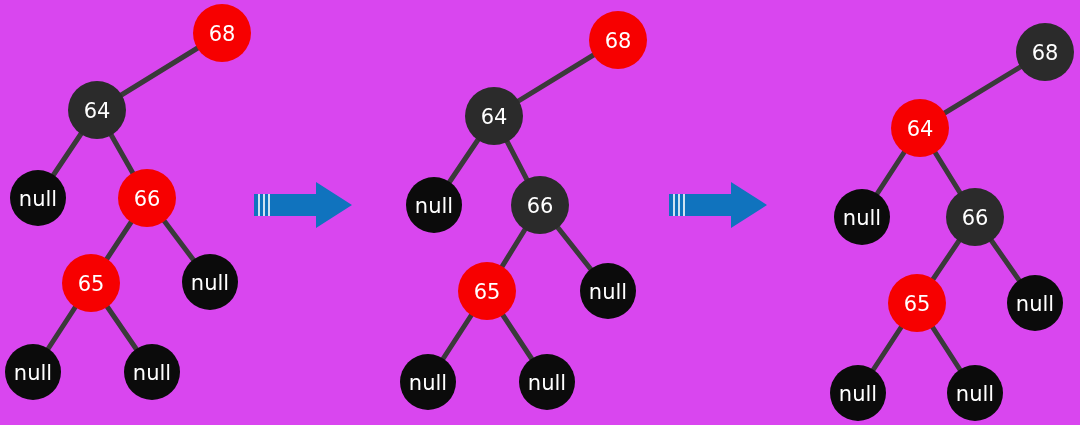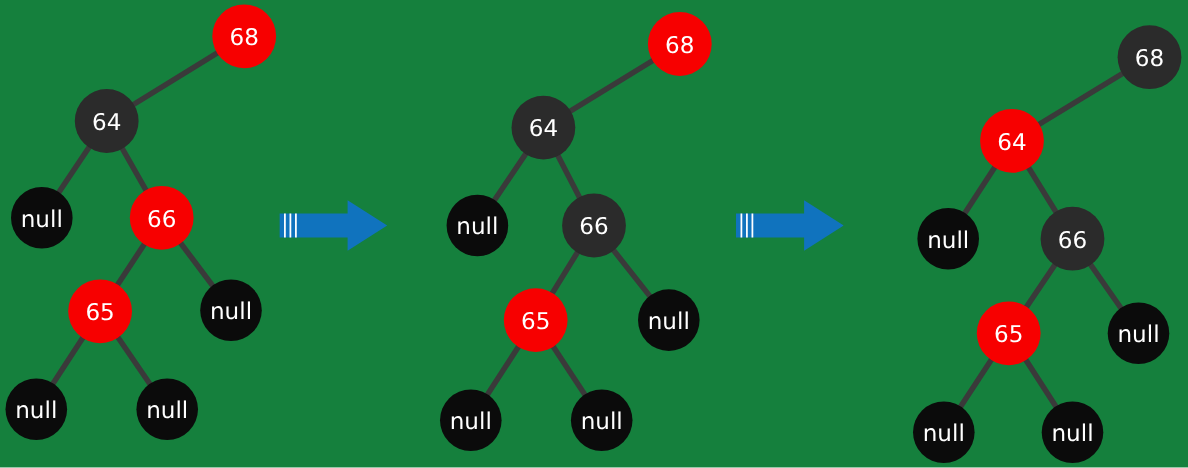--- a/index.html
+++ b/index.html
@@ -7,21 +7,21 @@
     padding: 0;
     background: #ffffff;
   }
   body {
     font-family: "DejaVu Sans", sans-serif;
   }
   #canvas {
     position: relative;
     width: 1080px;
     height: 425px;
-    background: #15803d;
+    background: #d946ef;
     overflow: hidden;
   }
   .tree-svg {
     position: absolute;
     top: 0;
     left: 0;
     overflow: visible;
   }
   .node-label {
     font-family: "DejaVu Sans", sans-serif;

